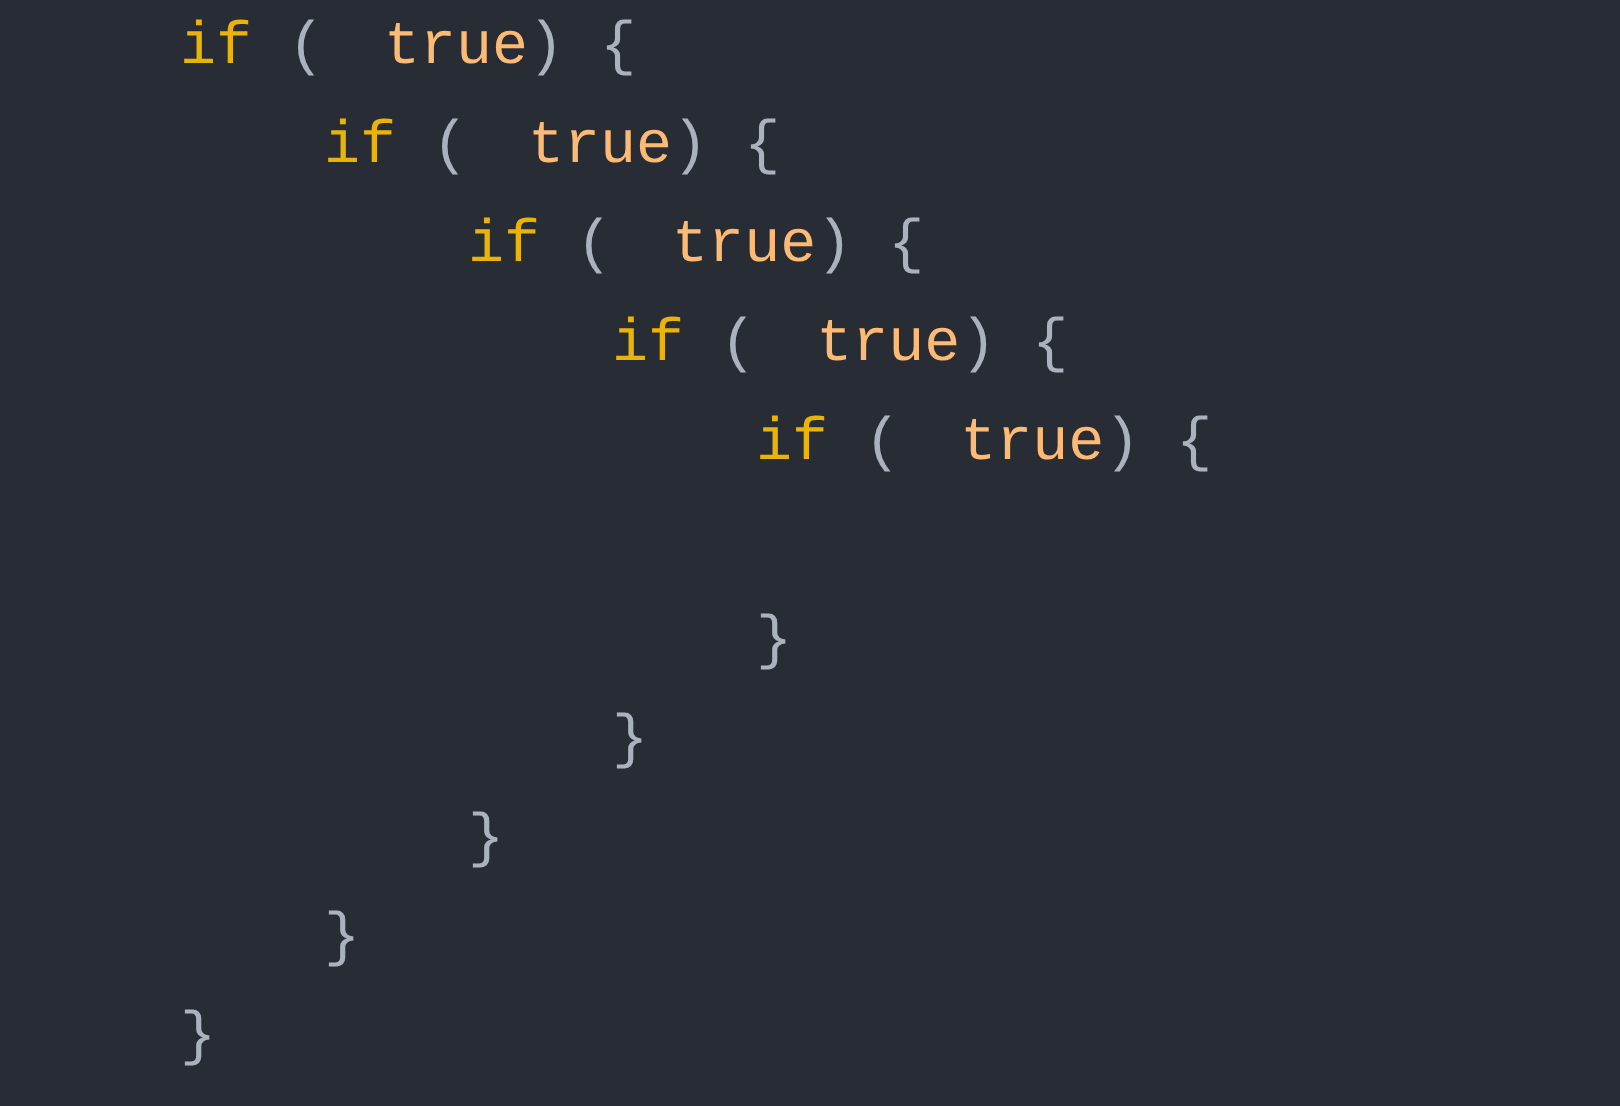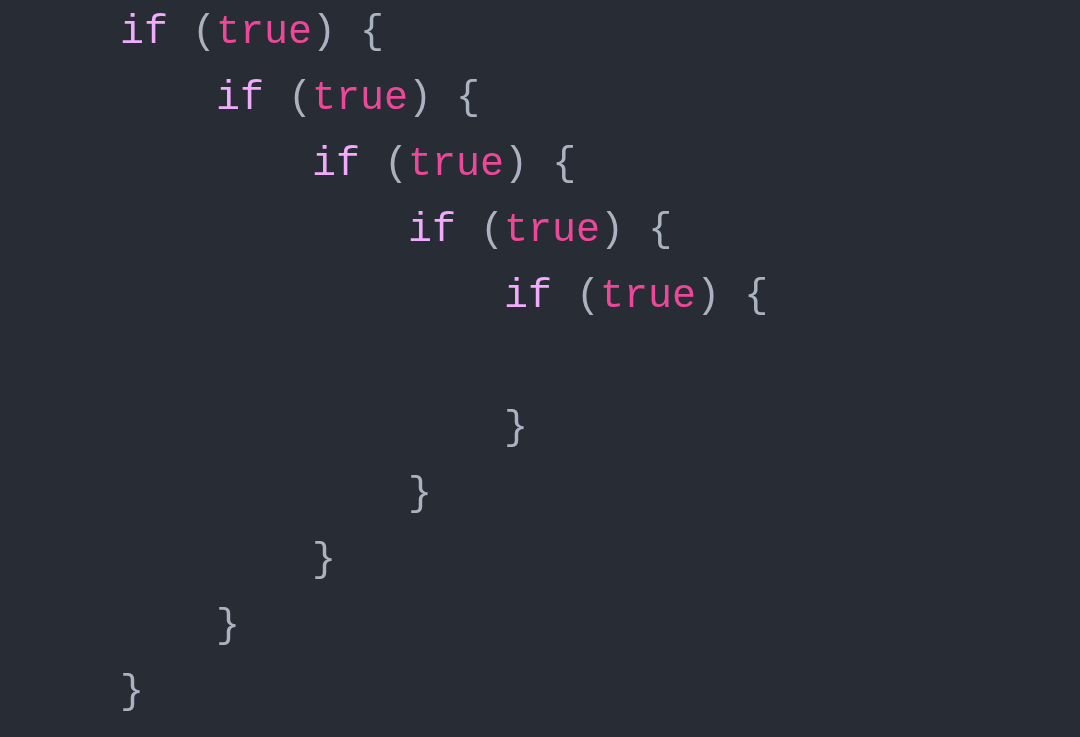--- a/index.html
+++ b/index.html
@@ -16,27 +16,28 @@
       line-height: 1.65;
       color: #abb2bf;
       overflow: hidden;
       padding-top: 0;
       padding-left: 120px;
     }
     .code-line {
       white-space: pre;
     }
     .keyword {
-      color: #f0abfc;
+      color: #eab308;
     }
     .paren {
       color: #abb2bf;
     }
     .value {
-      color: #ec4899;
+      color: #fdba74;
+      margin-left: 40px;
     }
     .brace {
       color: #abb2bf;
     }
     .indent {
       display: inline;
     }
   </style>
 </head>
 <body>

